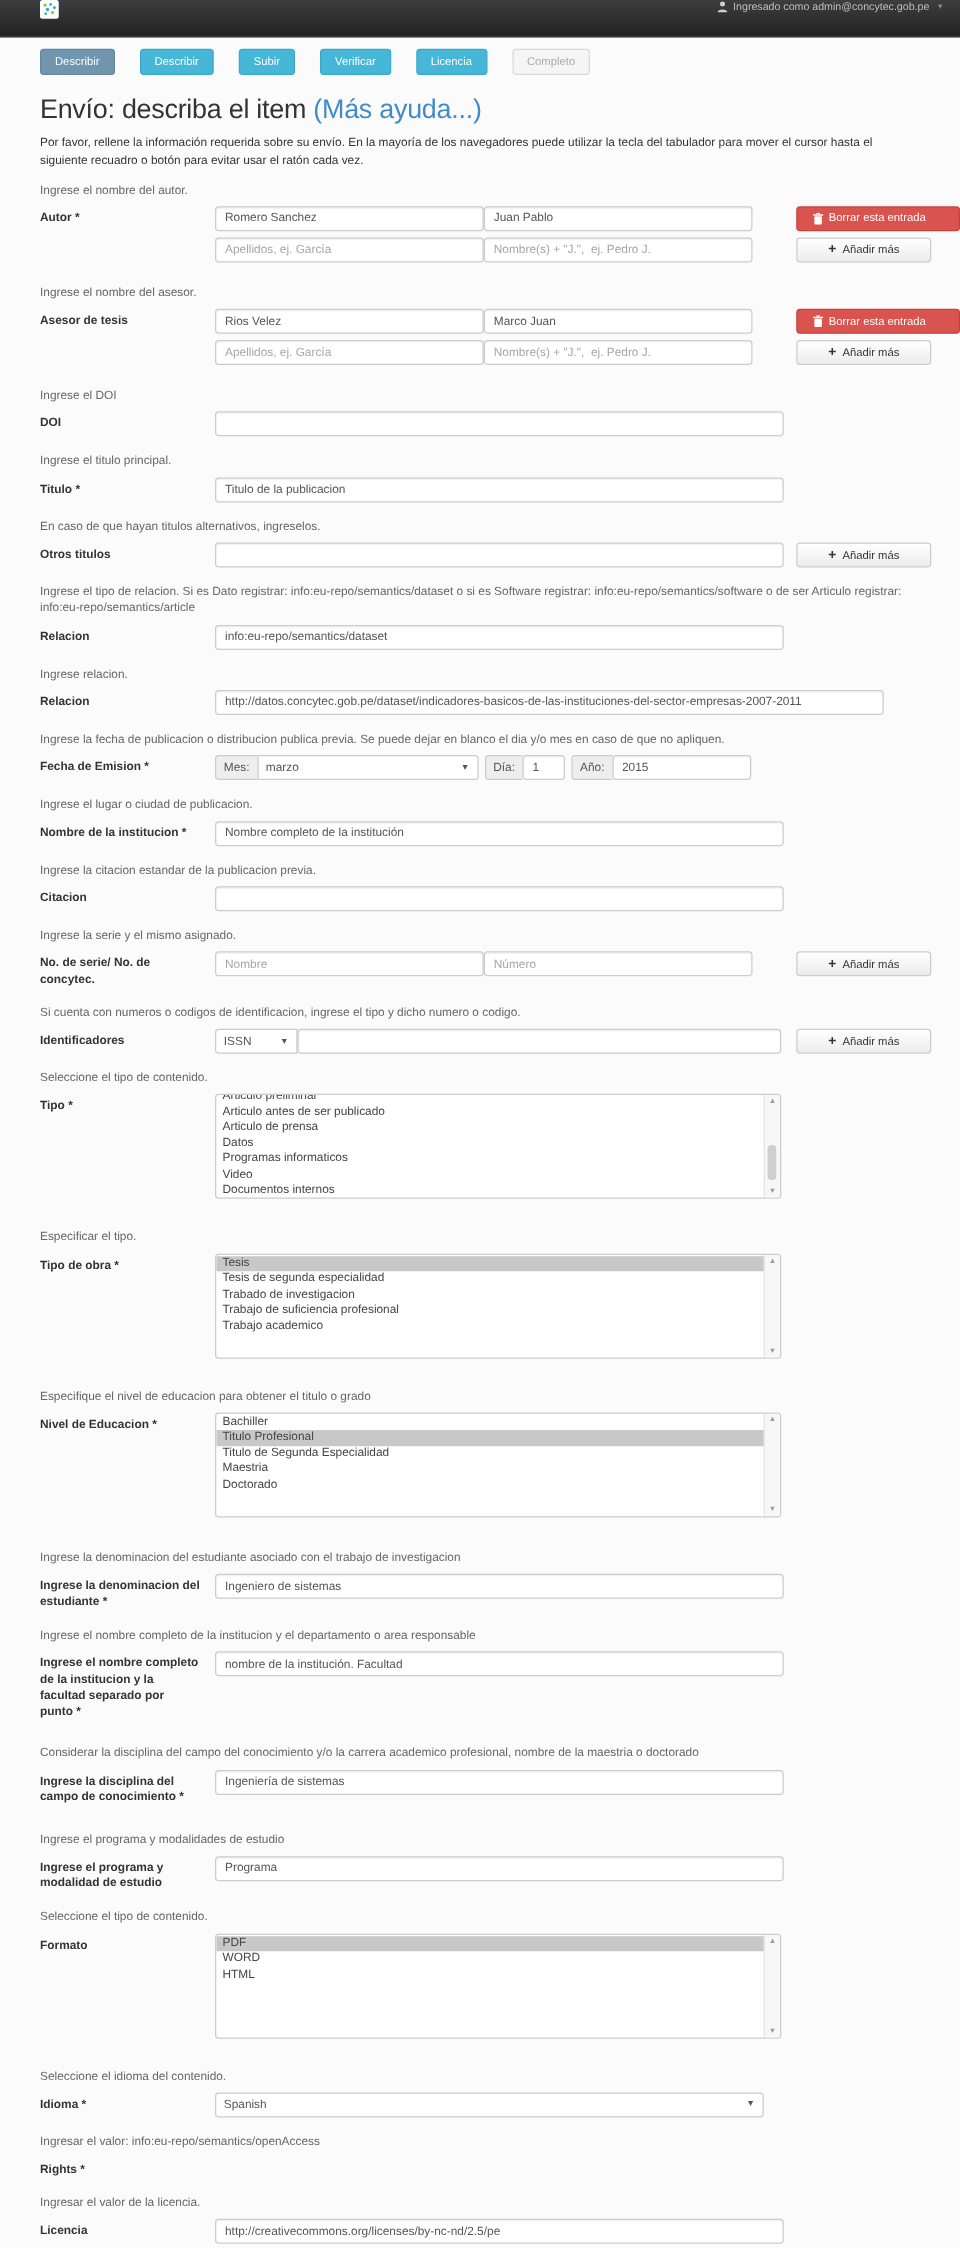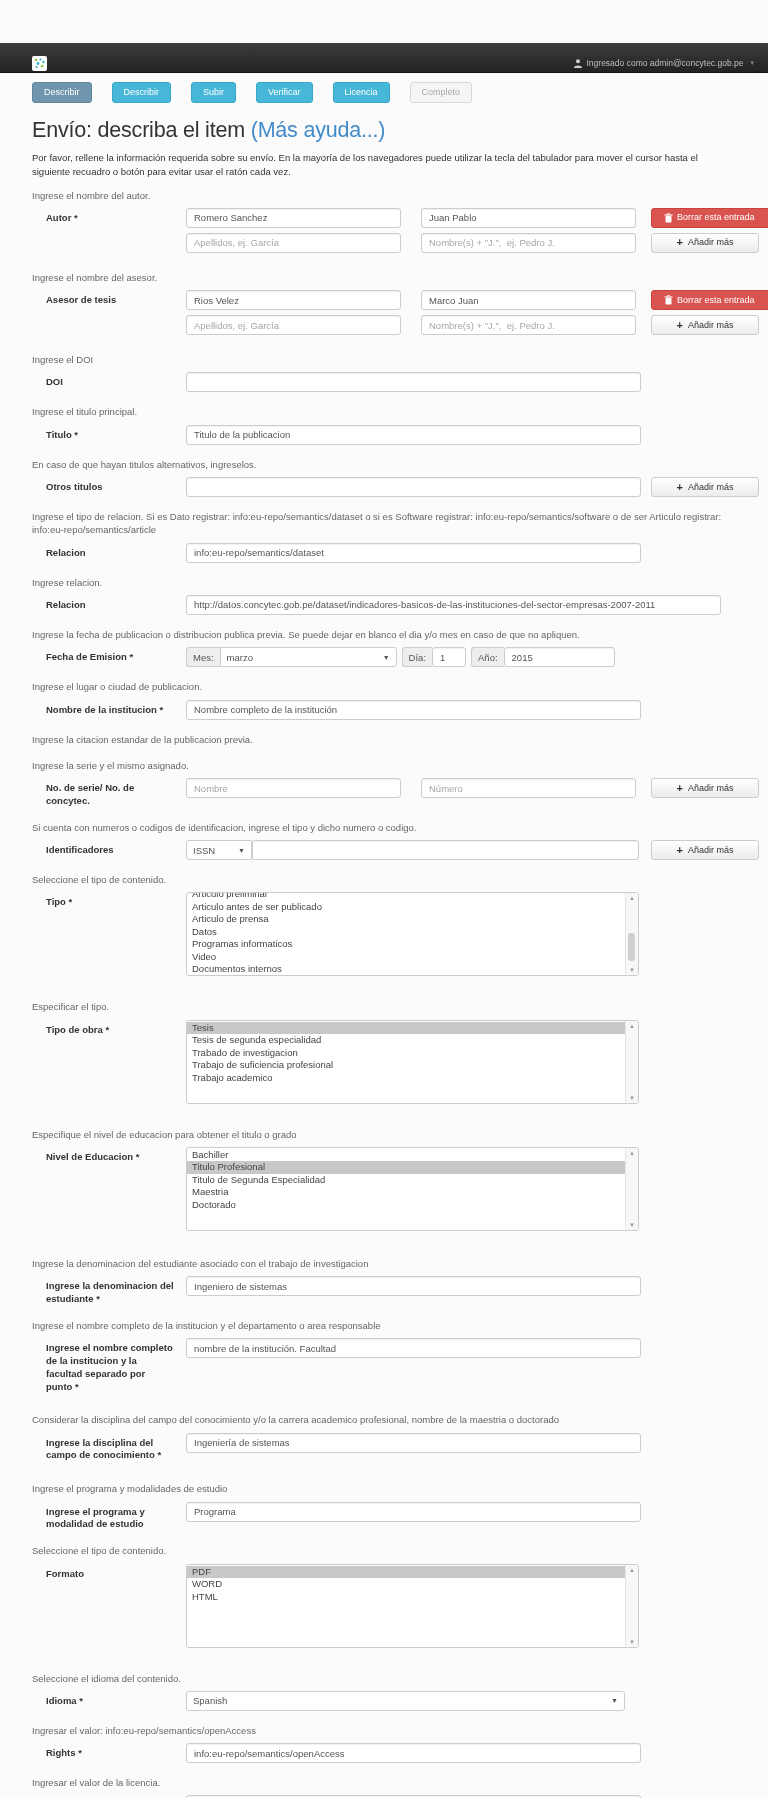--- a/index.html
+++ b/index.html
@@ -5,22 +5,22 @@
   html,body{margin:0;padding:0;}
   body{
     width:768px; min-height:1798px; overflow-x:hidden;
     background:#fbfbfb; color:#333;
     font-family:"Liberation Sans", sans-serif;
     font-size:9.5px;
   }
   
   .navbar{
     height:30px; background:linear-gradient(#3d3d3d,#222);
-    border-bottom:1px solid #111; display:flex; align-items:center;
-    justify-content:space-between; padding:11px 14px 0 32px; box-sizing:border-box;margin-top:43px;
+    border-bottom:1px solid #111; display:flex; align-items:flex-start;
+    justify-content:space-between; padding:0 14px 0 32px; box-sizing:border-box;
   }
   .brand-logo{width:15px;height:15px;background:#fff;border-radius:2px;display:flex;align-items:center;justify-content:center;}
   .nav-user{display:flex;align-items:center;gap:4px;color:#bfbfbf;font-size:8.5px;}
   .nav-caret{color:#8a8a8a;font-size:7px;margin-left:3px;}
   
   .container{padding:0 23px 0 32px;}
   
   .steps{margin-top:9px;display:flex;gap:20px;}
   .step{
     font-size:9px; padding:5px 11px; border-radius:3px; border:1px solid transparent;
@@ -30,23 +30,23 @@
   .step.todo{background:#47b7d7;border-color:#3aa9c9;}
   .step.disabled{background:#f5f5f5;color:#a9a9a9;border-color:#d9d9d9;}
   
   h1{font-weight:normal;font-size:21.5px;margin:15px 0 8px 0;color:#333;letter-spacing:-0.2px;}
   h1 .help-link{color:#428bca;cursor:pointer;}
   .intro{margin:0 0 10px 0;line-height:1.45;color:#333;max-width:705px;}
   
   .section{margin-bottom:13px;}
   .fhelp{color:#666;margin:10px 0 6px 0;line-height:1.4;max-width:710px;}
   .frow{display:flex;position:relative;}
-  .flabel{width:140px;flex:none;font-weight:bold;color:#333;line-height:1.35;padding-top:4px;box-sizing:border-box;padding-right:12px;margin-left:14px;}
+  .flabel{width:140px;flex:none;font-weight:bold;color:#333;line-height:1.35;padding-top:4px;box-sizing:border-box;padding-right:12px;}
   .fctrl{position:relative;flex:1;}
-  .inrow{display:flex;gap:20px;margin-bottom:5px;}
+  .inrow{display:flex;margin-bottom:5px;}
   input.txt{
     height:18px;border:1px solid #ccc;border-radius:3px;padding:0 7px;
     font-family:"Liberation Sans",sans-serif;font-size:9.5px;color:#555;
     box-shadow:inset 0 1px 1px rgba(0,0,0,.06);background:#fff;box-sizing:content-box;
   }
   input.txt::placeholder{color:#a6a6a6;opacity:1;}
   .w-half{width:199px;} .w-full{width:439px;} 
   .btncol{position:absolute;left:465px;top:0;width:140px;}
   .btn{
     display:inline-flex;align-items:center;justify-content:center;gap:4px;
@@ -263,20 +263,24 @@
   <div class="section">
     <div class="fhelp">Ingrese el lugar o ciudad de publicacion.</div>
     <div class="frow">
       <div class="flabel">Nombre de la institucion *</div>
       <div class="fctrl"><input class="txt w-full" value="Nombre completo de la institución" style=""></div>
     </div>
   </div>
 
   <div class="section">
     <div class="fhelp">Ingrese la citacion estandar de la publicacion previa.</div>
+    <div class="frow">
+      <div class="flabel">Citacion</div>
+      <div class="fctrl"><input class="txt w-full" style=""></div>
+    </div>
   </div>
 
   <div class="section">
     <div class="fhelp">Ingrese la serie y el mismo asignado.</div>
     <div class="frow">
       <div class="flabel">No. de serie/ No. de concytec.</div>
       <div class="fctrl">
         <div class="inrow" style="margin-bottom:0;">
           <input class="txt w-half" placeholder="Nombre" style="">
           <input class="txt w-half" placeholder="Número" style="">
@@ -444,21 +448,20 @@
           <span class="sel-caret">▼</span>
         </span>
       </div>
     </div>
   </div>
 
   <div class="section">
     <div class="fhelp">Ingresar el valor: info:eu-repo/semantics/openAccess</div>
     <div class="frow">
       <div class="flabel">Rights *</div>
-      <div class="fctrl"><input class="txt w-full" value="info:eu-repo/semantics/openAccess" style=""></div>
     </div>
   </div>
 
   <div class="section">
     <div class="fhelp">Ingresar el valor de la licencia.</div>
     <div class="frow">
       <div class="flabel">Licencia</div>
       <div class="fctrl"><input class="txt w-full" value="http://creativecommons.org/licenses/by-nc-nd/2.5/pe" style=""></div>
     </div>
   </div>

